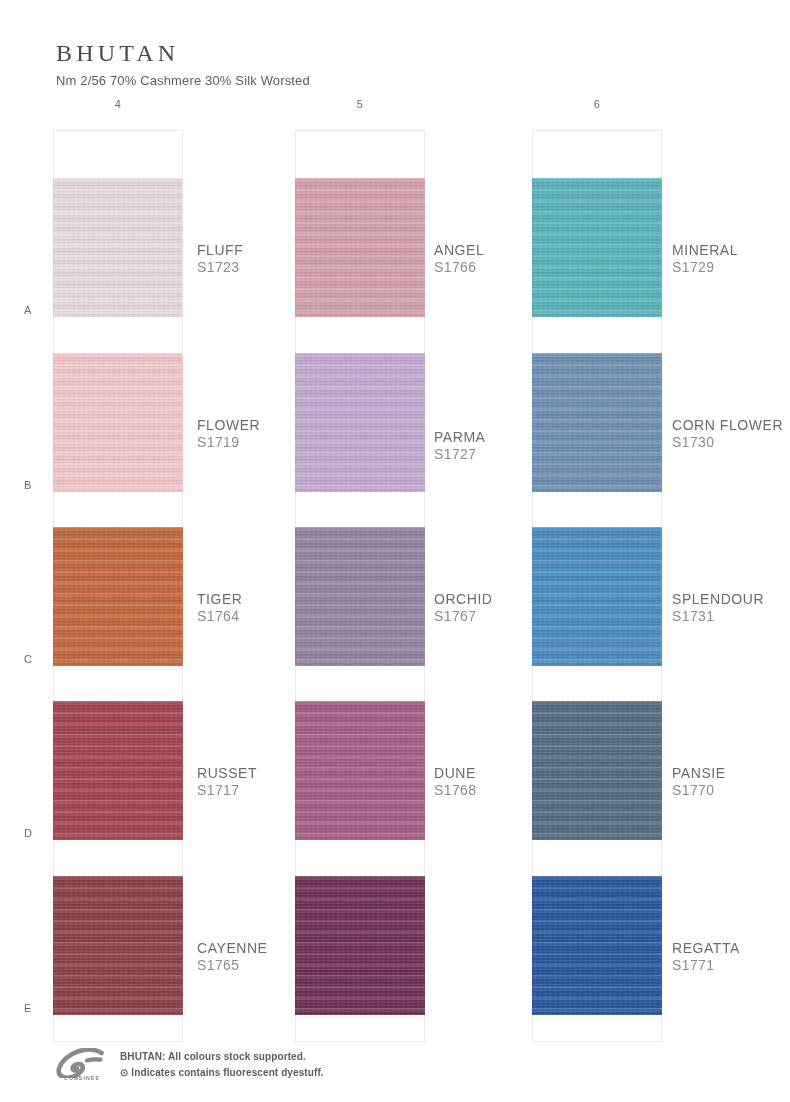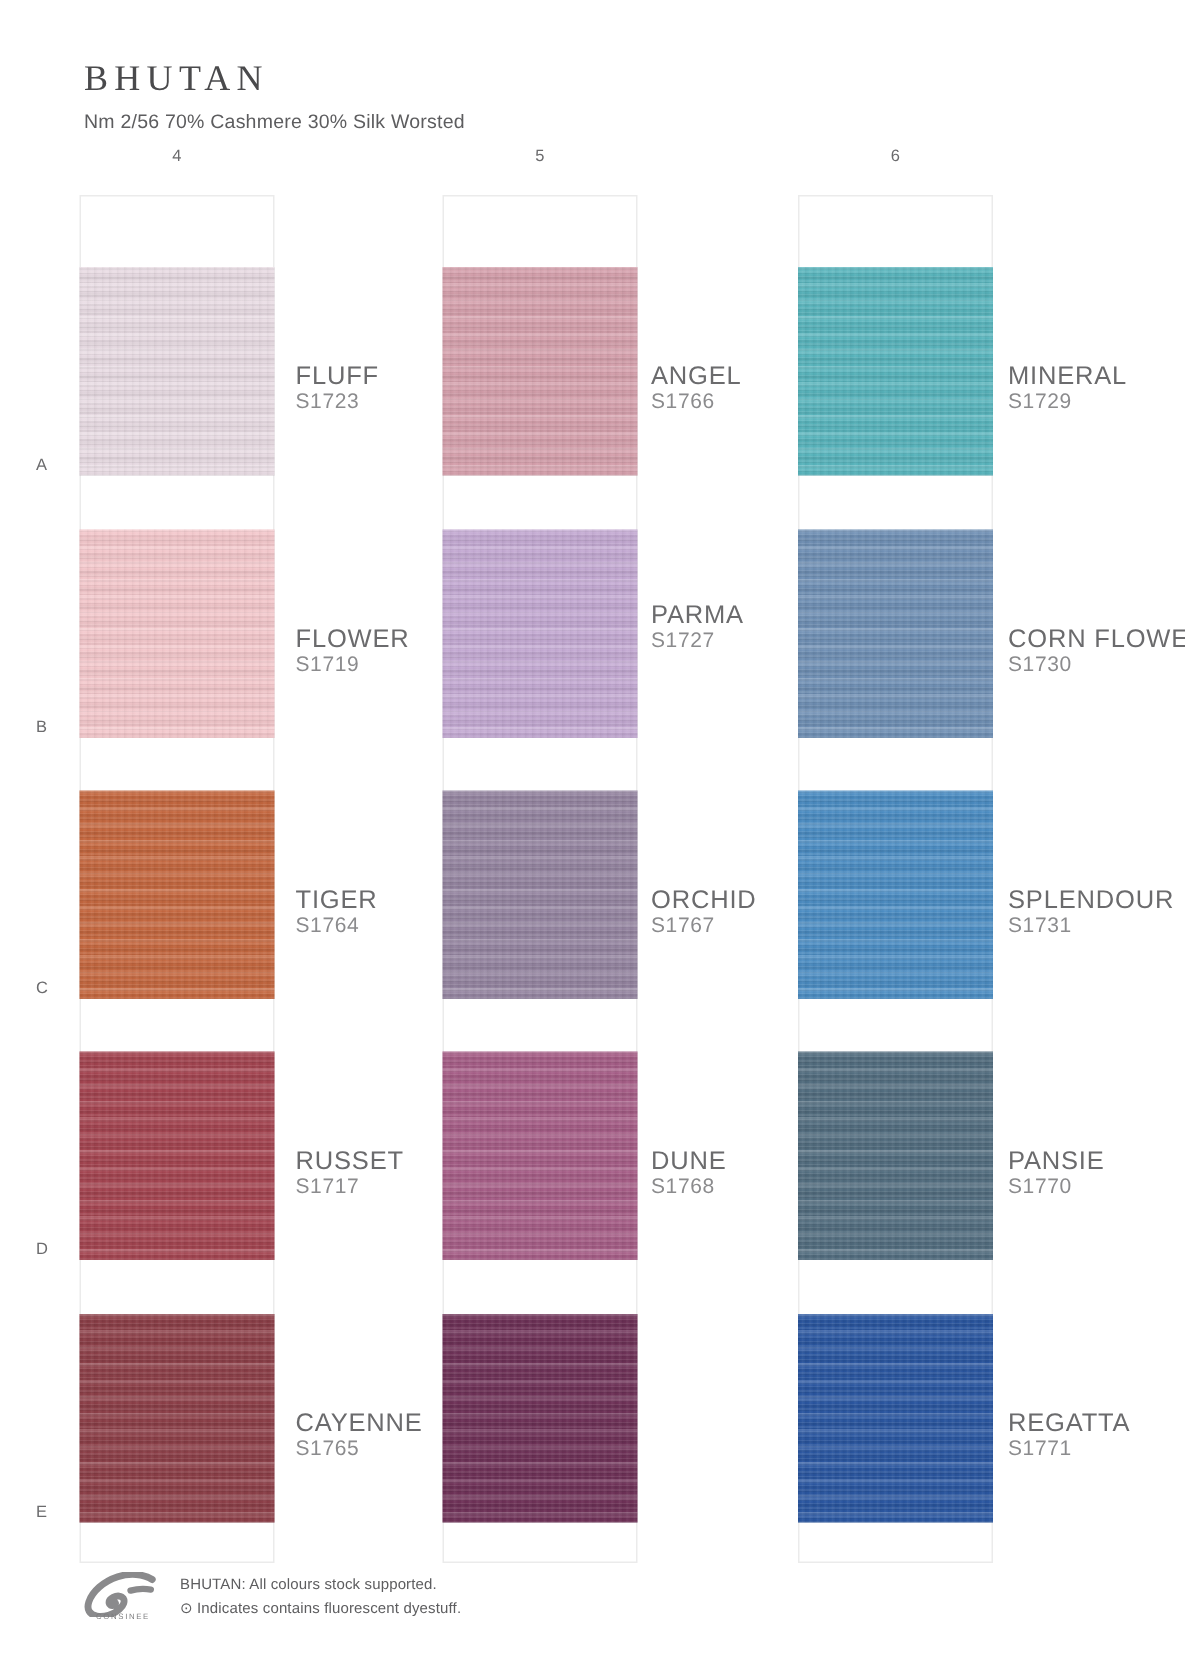--- a/index.html
+++ b/index.html
@@ -129,41 +129,42 @@
   }
 
   .label-block {
     position: absolute;
     width: 170px;
   }
   .label-block.c0 { left: 197px; }
   .label-block.c1 { left: 434px; }
   .label-block.c2 { left: 672px; }
   .swatch-name {
-    font-size: 17px;
+    font-size: 14px;
     color: #6b6b6d;
     letter-spacing: 0.55px;
     line-height: 15px;
   }
   .swatch-code {
     font-size: 14px;
     color: #8b8b8d;
     letter-spacing: 0.4px;
     line-height: 14px;
     margin-top: 2px;
   }
 
   
   #footer {
     position: absolute;
     left: 56px;
     top: 1046px;
     width: 700px;
     display: flex;
     align-items: center;
+    font-weight: bold;
   }
   #logo {
     width: 52px;
     flex: 0 0 52px;
     margin-top: 2px;
   }
   #logo-mark { display: block; }
   #logo-word {
     font-size: 5.2px;
     letter-spacing: 1.1px;
@@ -278,21 +279,21 @@
   </div>
   <div class="label-block c0" style="top:843px">
     <div class="swatch-name">CAYENNE</div>
     <div class="swatch-code">S1765</div>
   </div>
 
   <div class="label-block c1" style="top:145px">
     <div class="swatch-name">ANGEL</div>
     <div class="swatch-code">S1766</div>
   </div>
-  <div class="label-block c1" style="top:304px">
+  <div class="label-block c1" style="top:332px">
     <div class="swatch-name">PARMA</div>
     <div class="swatch-code">S1727</div>
   </div>
   <div class="label-block c1" style="top:494px">
     <div class="swatch-name">ORCHID</div>
     <div class="swatch-code">S1767</div>
   </div>
   <div class="label-block c1" style="top:668px">
     <div class="swatch-name">DUNE</div>
     <div class="swatch-code">S1768</div>

